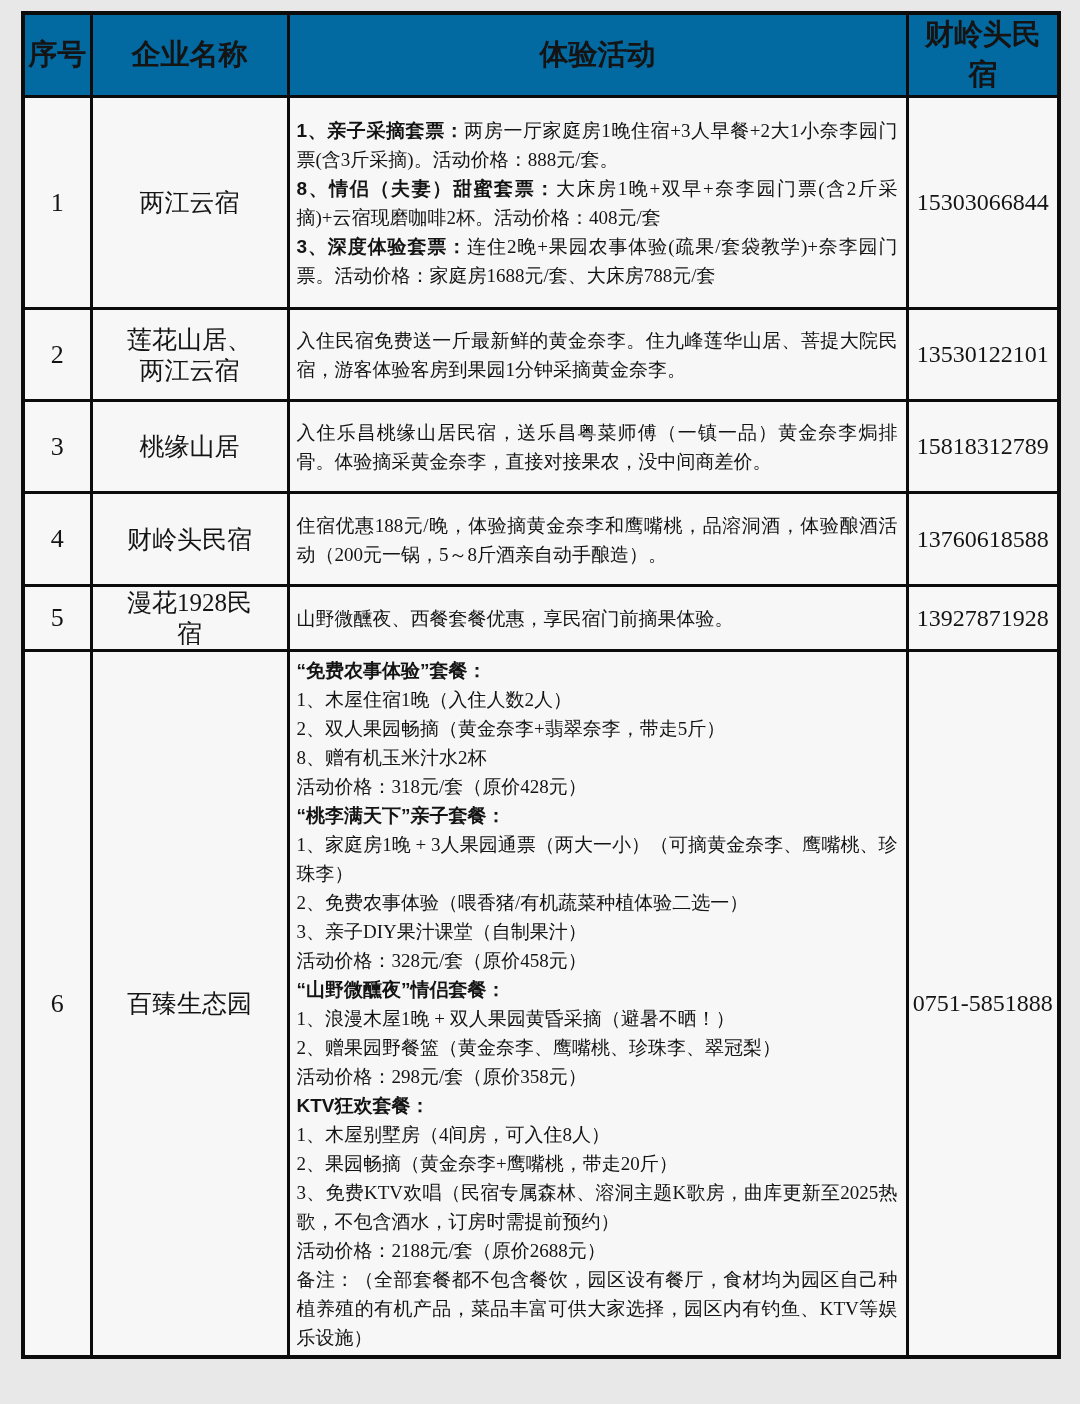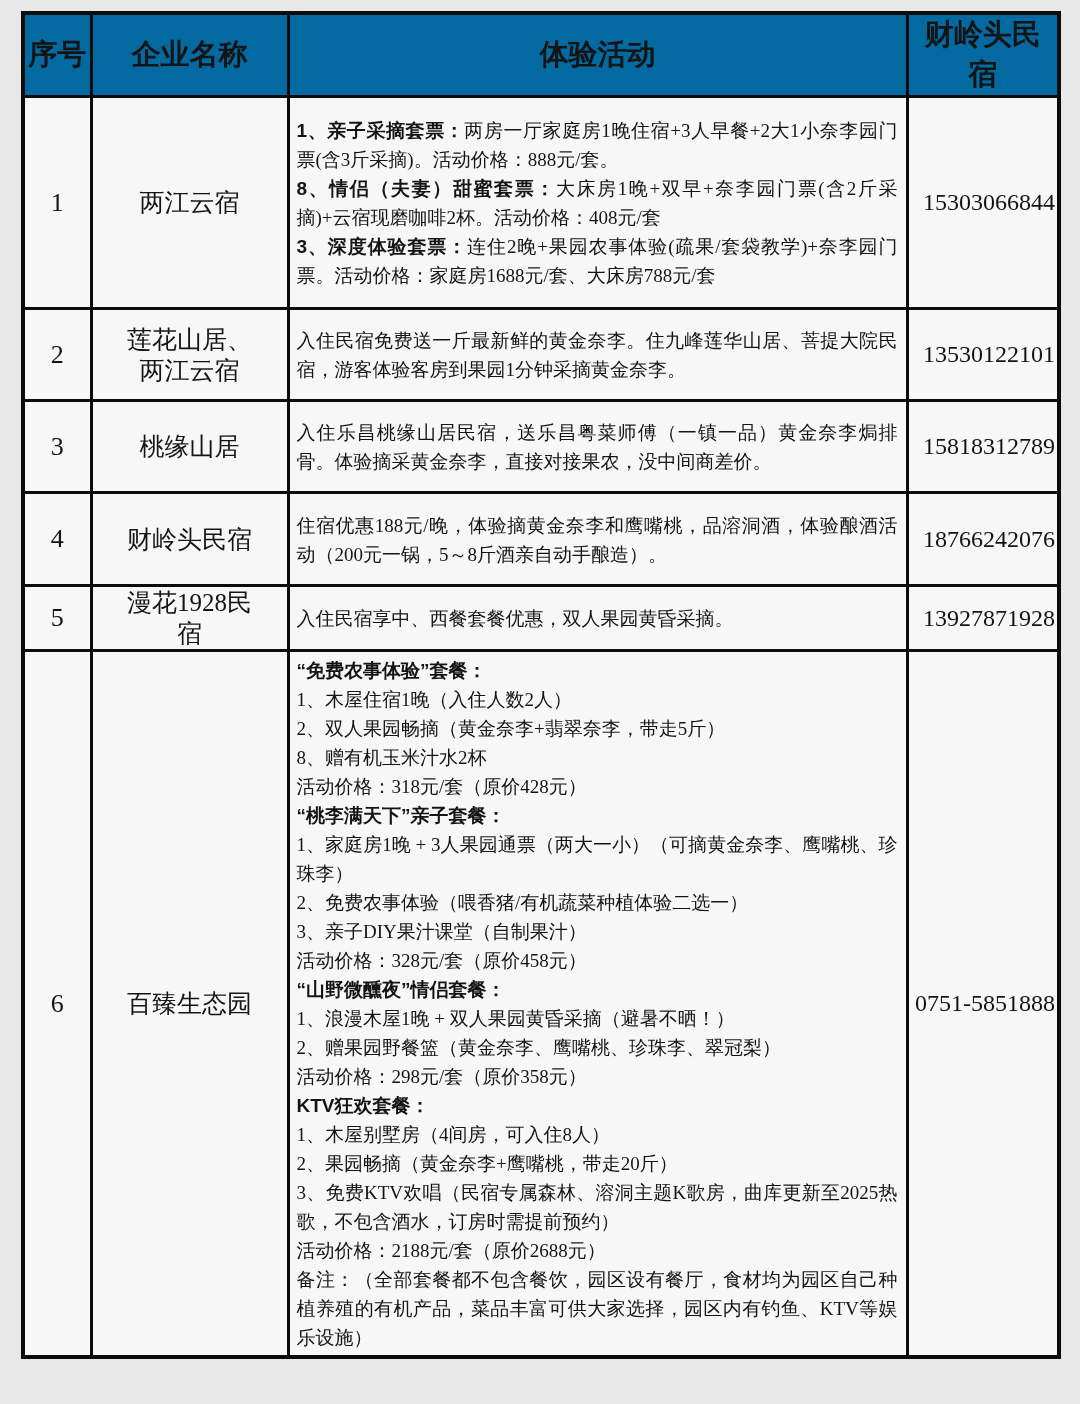--- a/index.html
+++ b/index.html
@@ -52,21 +52,21 @@
     font-size:26px;
     font-family:"Liberation Serif","DejaVu Serif",serif;
   }
   .c-name{
     text-align:center;
     font-size:25px;
     line-height:31px;
     padding:0 24px;
   }
   .c-phone{
-    text-align:right;
+    text-align:center;
     font-size:24px;
     letter-spacing:0px;
     padding:0 2px;
     white-space:nowrap;
   }
   .c-act{
     padding:4px 8px 3px 7px;
     font-size:19px;
     line-height:29px;
     text-align:justify;
@@ -125,27 +125,27 @@
             <div class="para"><span class="seg">入住乐昌桃缘山居民宿，送乐昌粤菜师傅（一镇一品）黄金奈李焗排骨。体验摘采黄金奈李，直接对接果农，没中间商差价。</span></div>
           </td>
           <td class="c-phone">15818312789</td>
         </tr>
         <tr>
           <td class="c-no">4</td>
           <td class="c-name">财岭头民宿</td>
           <td class="c-act">
             <div class="para"><span class="seg">住宿优惠188元/晚，体验摘黄金奈李和鹰嘴桃，品溶洞酒，体验酿酒活动（200元一锅，5～8斤酒亲自动手酿造）。</span></div>
           </td>
-          <td class="c-phone">18766242076</td>
+          <td class="c-phone">13760618588</td>
         </tr>
         <tr>
           <td class="c-no">5</td>
           <td class="c-name">漫花1928民宿</td>
           <td class="c-act">
-            <div class="para"><span class="seg">入住民宿享中、西餐套餐优惠，双人果园黄昏采摘。</span></div>
+            <div class="para"><span class="seg">山野微醺夜、西餐套餐优惠，享民宿门前摘果体验。</span></div>
           </td>
           <td class="c-phone">13927871928</td>
         </tr>
         <tr>
           <td class="c-no">6</td>
           <td class="c-name">百臻生态园</td>
           <td class="c-act">
             <div class="para"><span class="seg-b">“免费农事体验”套餐：</span></div>
             <div class="para"><span class="seg">1、木屋住宿1晚（入住人数2人）</span></div>
             <div class="para"><span class="seg">2、双人果园畅摘（黄金奈李+翡翠奈李，带走5斤）</span></div>

